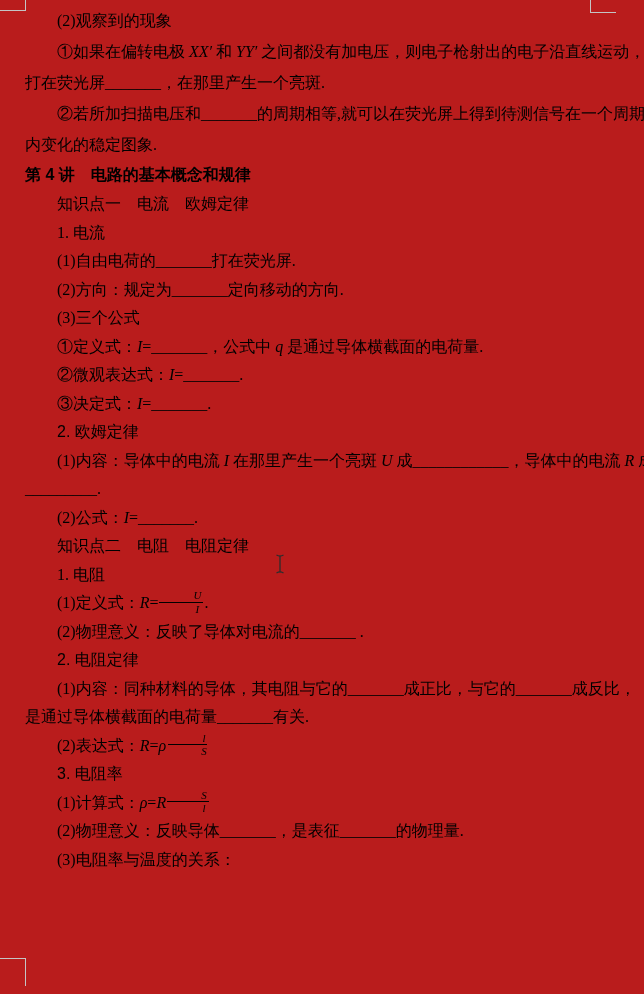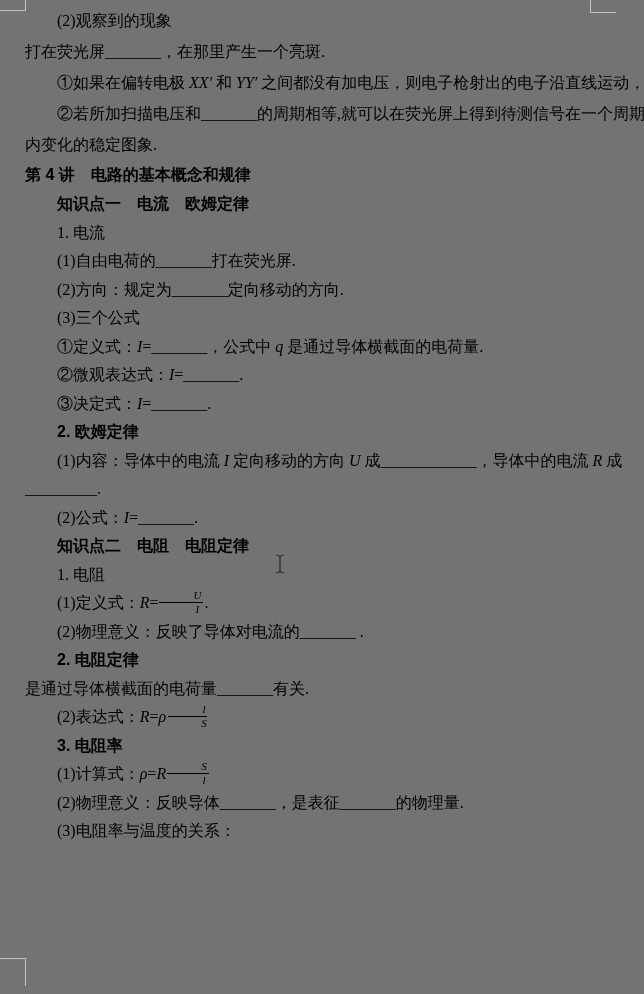--- a/index.html
+++ b/index.html
@@ -1,35 +1,35 @@
 <!DOCTYPE html>
 <html><head>
 <meta charset="utf-8">
 <style>
   html,body{margin:0;padding:0;background:#ffffff;}
   .page{
     position:relative;
     width:644px;height:994px;
-    background:#737373;
+    background:#b91c1c;
     overflow:hidden;
     font-family:"Liberation Serif","DejaVu Serif",serif;
     color:#000000;
   }
   
   .crop{position:absolute;pointer-events:none;}
   .crop-tl{left:0;top:0;width:25px;height:10px;border-right:1px solid #c4c4c4;border-bottom:1px solid #c4c4c4;}
   .crop-tr{left:590px;top:0;width:25px;height:12px;border-left:1px solid #c4c4c4;border-bottom:1px solid #c4c4c4;}
   .crop-bl{left:0;top:958px;width:25px;height:27px;border-right:1px solid #c4c4c4;border-top:1px solid #c4c4c4;}
   .content{position:absolute;left:25px;top:5px;width:575px;}
   p.ln{margin:0;font-size:16px;white-space:nowrap;}
   .intro{line-height:31px;}
   .main{line-height:28.5px;}
   .body{text-indent:32px;}
   .cont{text-indent:0;}
-  .heading{text-indent:32px;font-weight:bold;font-family:"Liberation Sans","DejaVu Sans",sans-serif;font-size:15.5px;}
+  .heading{text-indent:32px;font-weight:normal;font-family:"Liberation Sans","DejaVu Sans",sans-serif;font-size:15.5px;}
   .title{
     text-indent:0;font-weight:bold;
     font-family:"Liberation Sans","DejaVu Sans",sans-serif;
     font-size:17px;line-height:30px;margin:14px 0 42px 0;
   }
   .mvar{font-style:italic;font-family:"Liberation Serif","DejaVu Serif",serif;}
   .frac{
     display:inline-flex;flex-direction:column;align-items:center;
     vertical-align:middle;font-size:11px;line-height:1.15;
     font-style:italic;margin:-3px 1px;position:relative;top:-2px;
@@ -41,45 +41,46 @@
 </head>
 <body>
 
 <div class="page">
   <div class="crop crop-tl"></div>
   <div class="crop crop-tr"></div>
   <div class="crop crop-bl"></div>
 
   <div class="content">
       <p class="ln body intro"><span>(2)观察到的现象</span></p>
+      <p class="ln body intro"><span>①如果在偏转电极 </span><span class="mvar">XX′</span><span> 和 </span><span class="mvar">YY′</span><span> 之间都没有加电压，则电子枪射出的电子沿直线运动，</span></p>
       <p class="ln cont intro"><span>打在荧光屏</span><span>_______</span><span>，在那里产生一个亮斑.</span></p>
-      <p class="ln body intro"><span>①如果在偏转电极 </span><span class="mvar">XX′</span><span> 和 </span><span class="mvar">YY′</span><span> 之间都没有加电压，则电子枪射出的电子沿直线运动，</span></p>
       <p class="ln body intro"><span>②若所加扫描电压和</span><span>_______</span><span>的周期相等,就可以在荧光屏上得到待测信号在一个周期</span></p>
       <p class="ln cont intro"><span>内变化的稳定图象.</span></p>
       <p class="ln title"><span>第 4 讲　电路的基本概念和规律</span></p>
       <p class="ln heading main"><span>知识点一　电流　欧姆定律</span></p>
       <p class="ln body main"><span>1. 电流</span></p>
       <p class="ln body main"><span>(1)自由电荷的</span><span>_______</span><span>打在荧光屏.</span></p>
       <p class="ln body main"><span>(2)方向：规定为</span><span>_______</span><span>定向移动的方向.</span></p>
       <p class="ln body main"><span>(3)三个公式</span></p>
       <p class="ln body main"><span>①定义式：</span><span class="mvar">I</span><span>=</span><span>_______</span><span>，公式中 </span><span class="mvar">q</span><span> 是通过导体横截面的电荷量.</span></p>
       <p class="ln body main"><span>②微观表达式：</span><span class="mvar">I</span><span>=</span><span>_______</span><span>.</span></p>
       <p class="ln body main"><span>③决定式：</span><span class="mvar">I</span><span>=</span><span>_______</span><span>.</span></p>
       <p class="ln heading main"><span>2. 欧姆定律</span></p>
-      <p class="ln body main"><span>(1)内容：导体中的电流 </span><span class="mvar">I</span><span> 定向移动的方向 </span><span class="mvar">U</span><span> 成</span><span>____________</span><span>，导体中的电流 </span><span class="mvar">R</span><span> 成</span></p>
+      <p class="ln body main"><span>(1)内容：导体中的电流 </span><span class="mvar">I</span><span> 在那里产生一个亮斑 </span><span class="mvar">U</span><span> 成</span><span>____________</span><span>，导体中的电流 </span><span class="mvar">R</span><span> 成</span></p>
       <p class="ln cont main"><span>_________</span><span>.</span></p>
       <p class="ln body main"><span>(2)公式：</span><span class="mvar">I</span><span>=</span><span>_______</span><span>.</span></p>
       <p class="ln heading main"><span>知识点二　电阻　电阻定律</span></p>
       <p class="ln body main"><span>1. 电阻</span></p>
       <p class="ln body main"><span>(1)定义式：</span><span class="mvar">R</span><span>=</span><span class="frac">
           <span class="num">U</span>
           <span class="den">I</span>
         </span><span>.</span></p>
       <p class="ln body main"><span>(2)物理意义：反映了导体对电流的</span><span>_______</span><span> .</span></p>
       <p class="ln heading main"><span>2. 电阻定律</span></p>
+      <p class="ln body main"><span>(1)内容：同种材料的导体，其电阻与它的</span><span>_______</span><span>成正比，与它的</span><span>_______</span><span>成反比，</span></p>
       <p class="ln cont main"><span>是通过导体横截面的电荷量</span><span>_______</span><span>有关.</span></p>
       <p class="ln body main"><span>(2)表达式：</span><span class="mvar">R</span><span>=</span><span class="mvar">ρ</span><span class="frac">
           <span class="num">l</span>
           <span class="den">S</span>
         </span></p>
       <p class="ln heading main"><span>3. 电阻率</span></p>
       <p class="ln body main"><span>(1)计算式：</span><span class="mvar">ρ</span><span>=</span><span class="mvar">R</span><span class="frac">
           <span class="num">S</span>
           <span class="den">l</span>
         </span></p>

